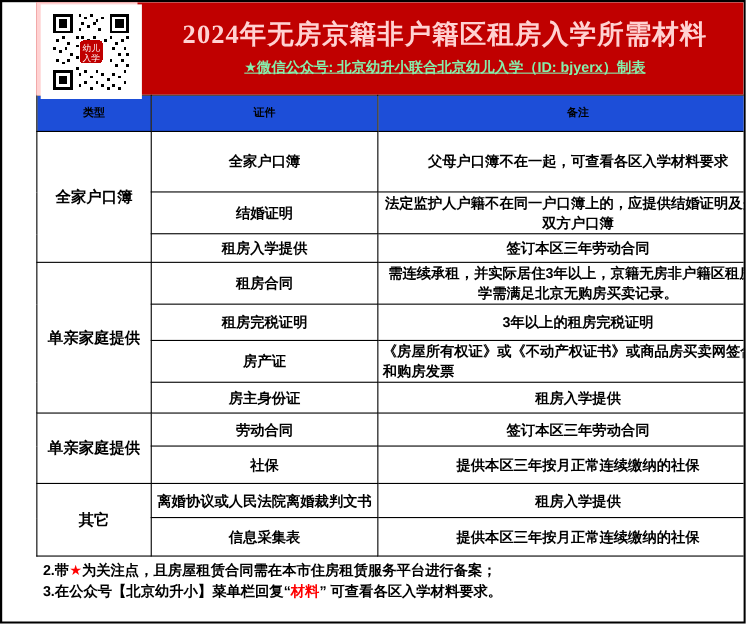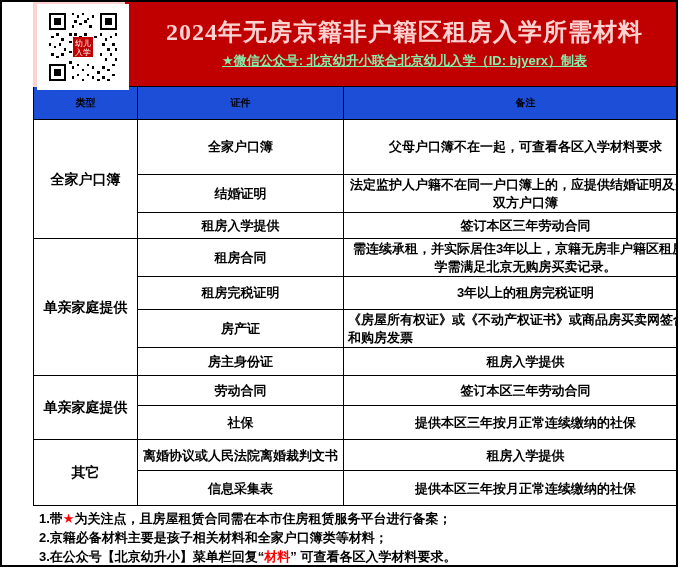--- a/index.html
+++ b/index.html
@@ -211,23 +211,20 @@
       </tr>
       <tr class="r11">
         <td class="cert">信息采集表</td>
         <td class="note">提供本区三年按月正常连续缴纳的社保</td>
       </tr>
     </tbody>
   </table>
 
   <div class="footnotes">
     <div class="fnote">
-      <span>1.带</span><span class="red">★</span><span>为关注点，且房屋租赁合同需在本市住房租赁服务平台进行备案；</span>
-    </div>
-    <div class="fnote">
-      <span>2.京籍必备材料主要是孩子相关材料和全家户口簿类等材料；</span>
+      <span>2.带</span><span class="red">★</span><span>为关注点，且房屋租赁合同需在本市住房租赁服务平台进行备案；</span>
     </div>
     <div class="fnote">
       <span>3.在公众号【北京幼升小】菜单栏回复“</span><span class="red">材料</span><span>” 可查看各区入学材料要求。</span>
     </div>
   </div>
 
 </div>
 
 </body></html>

